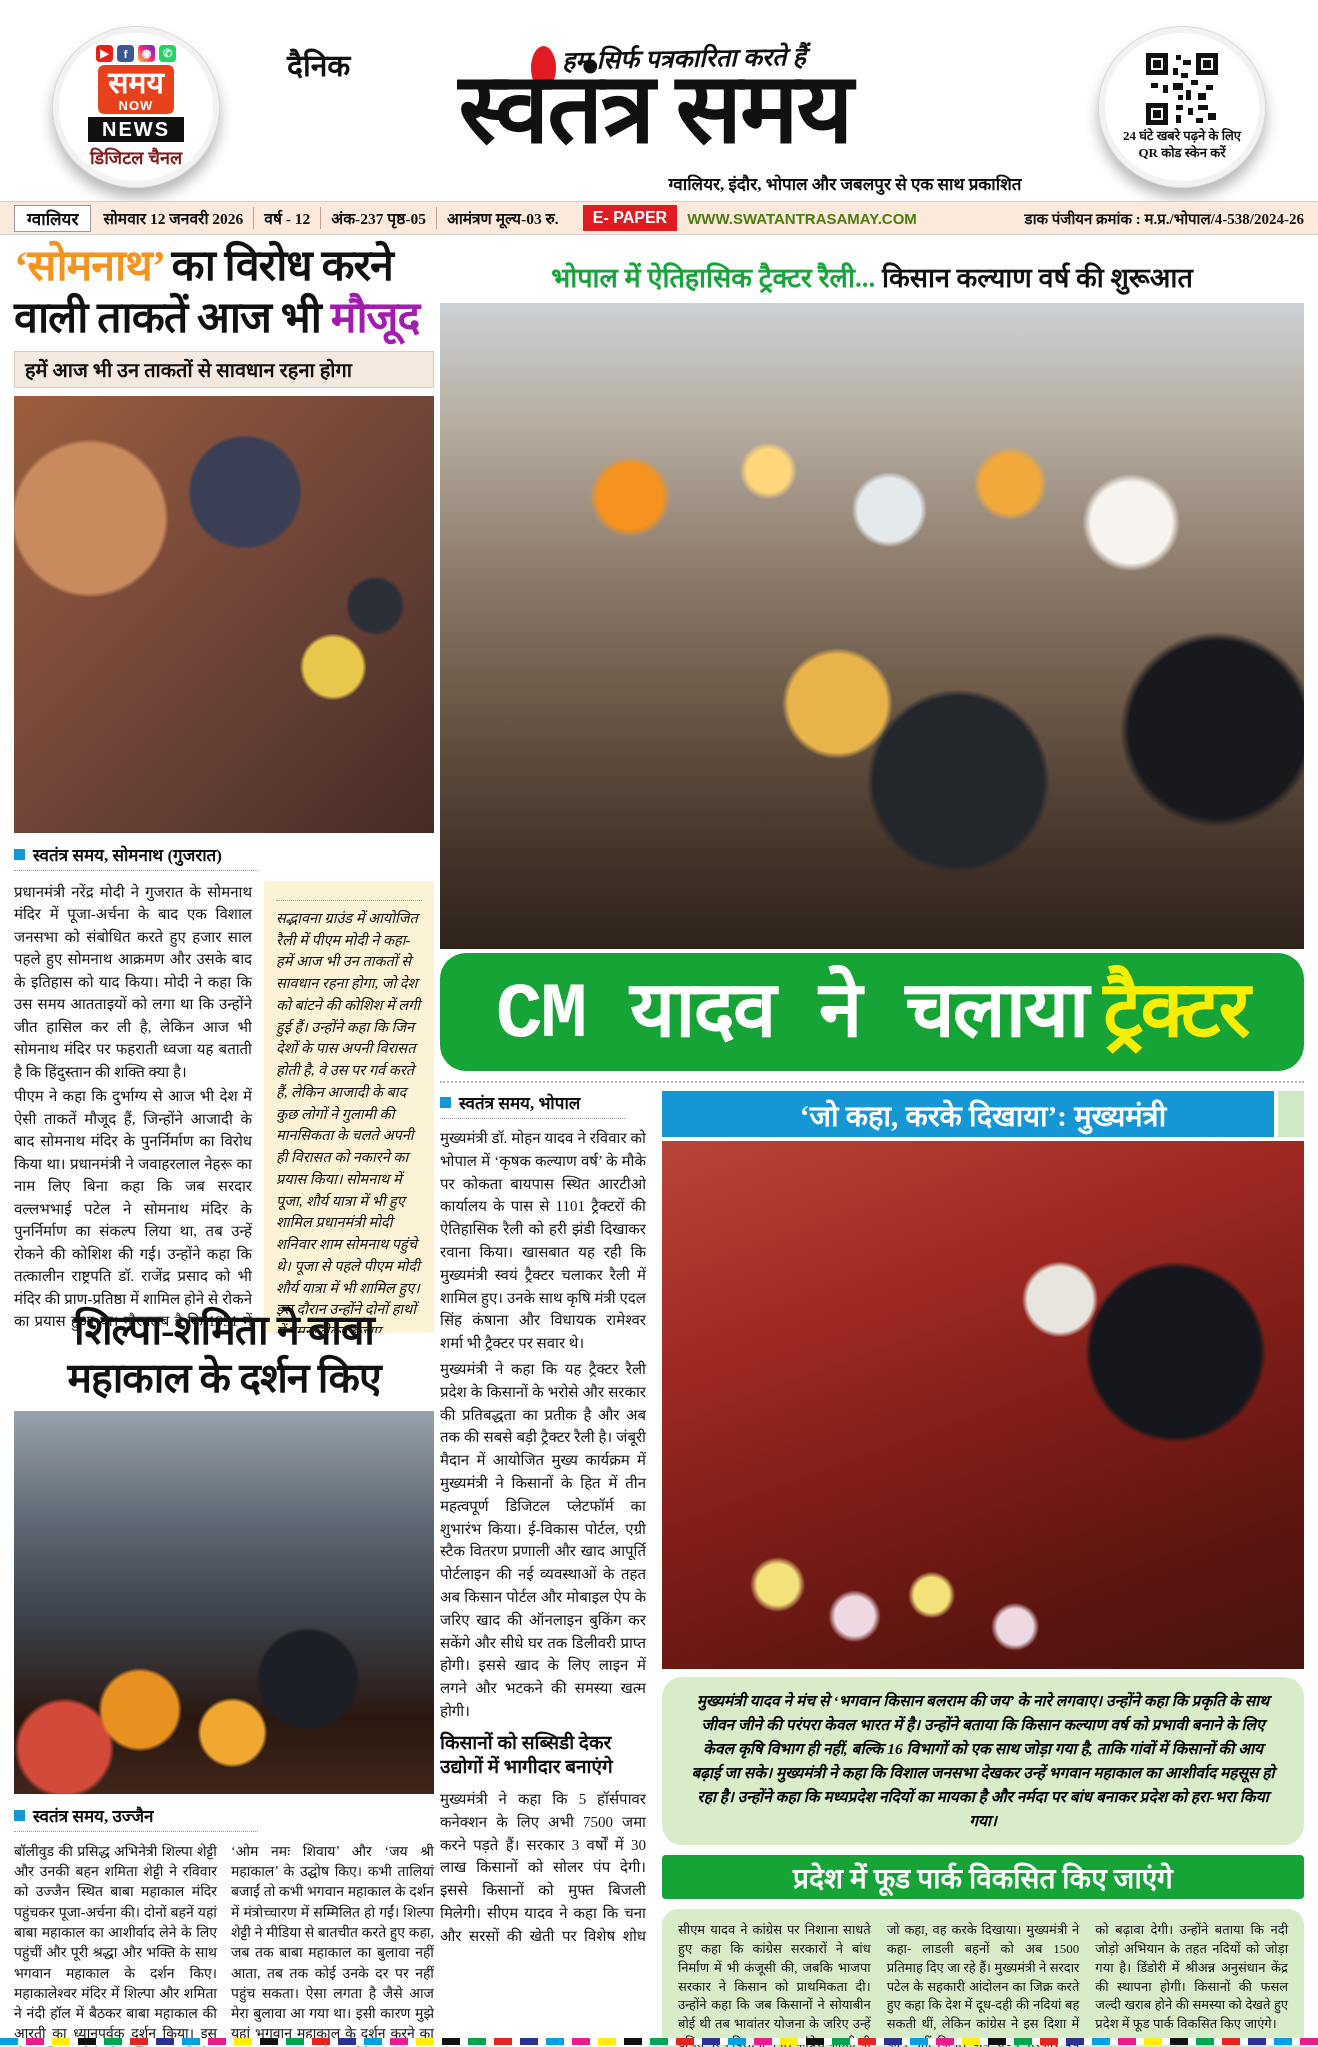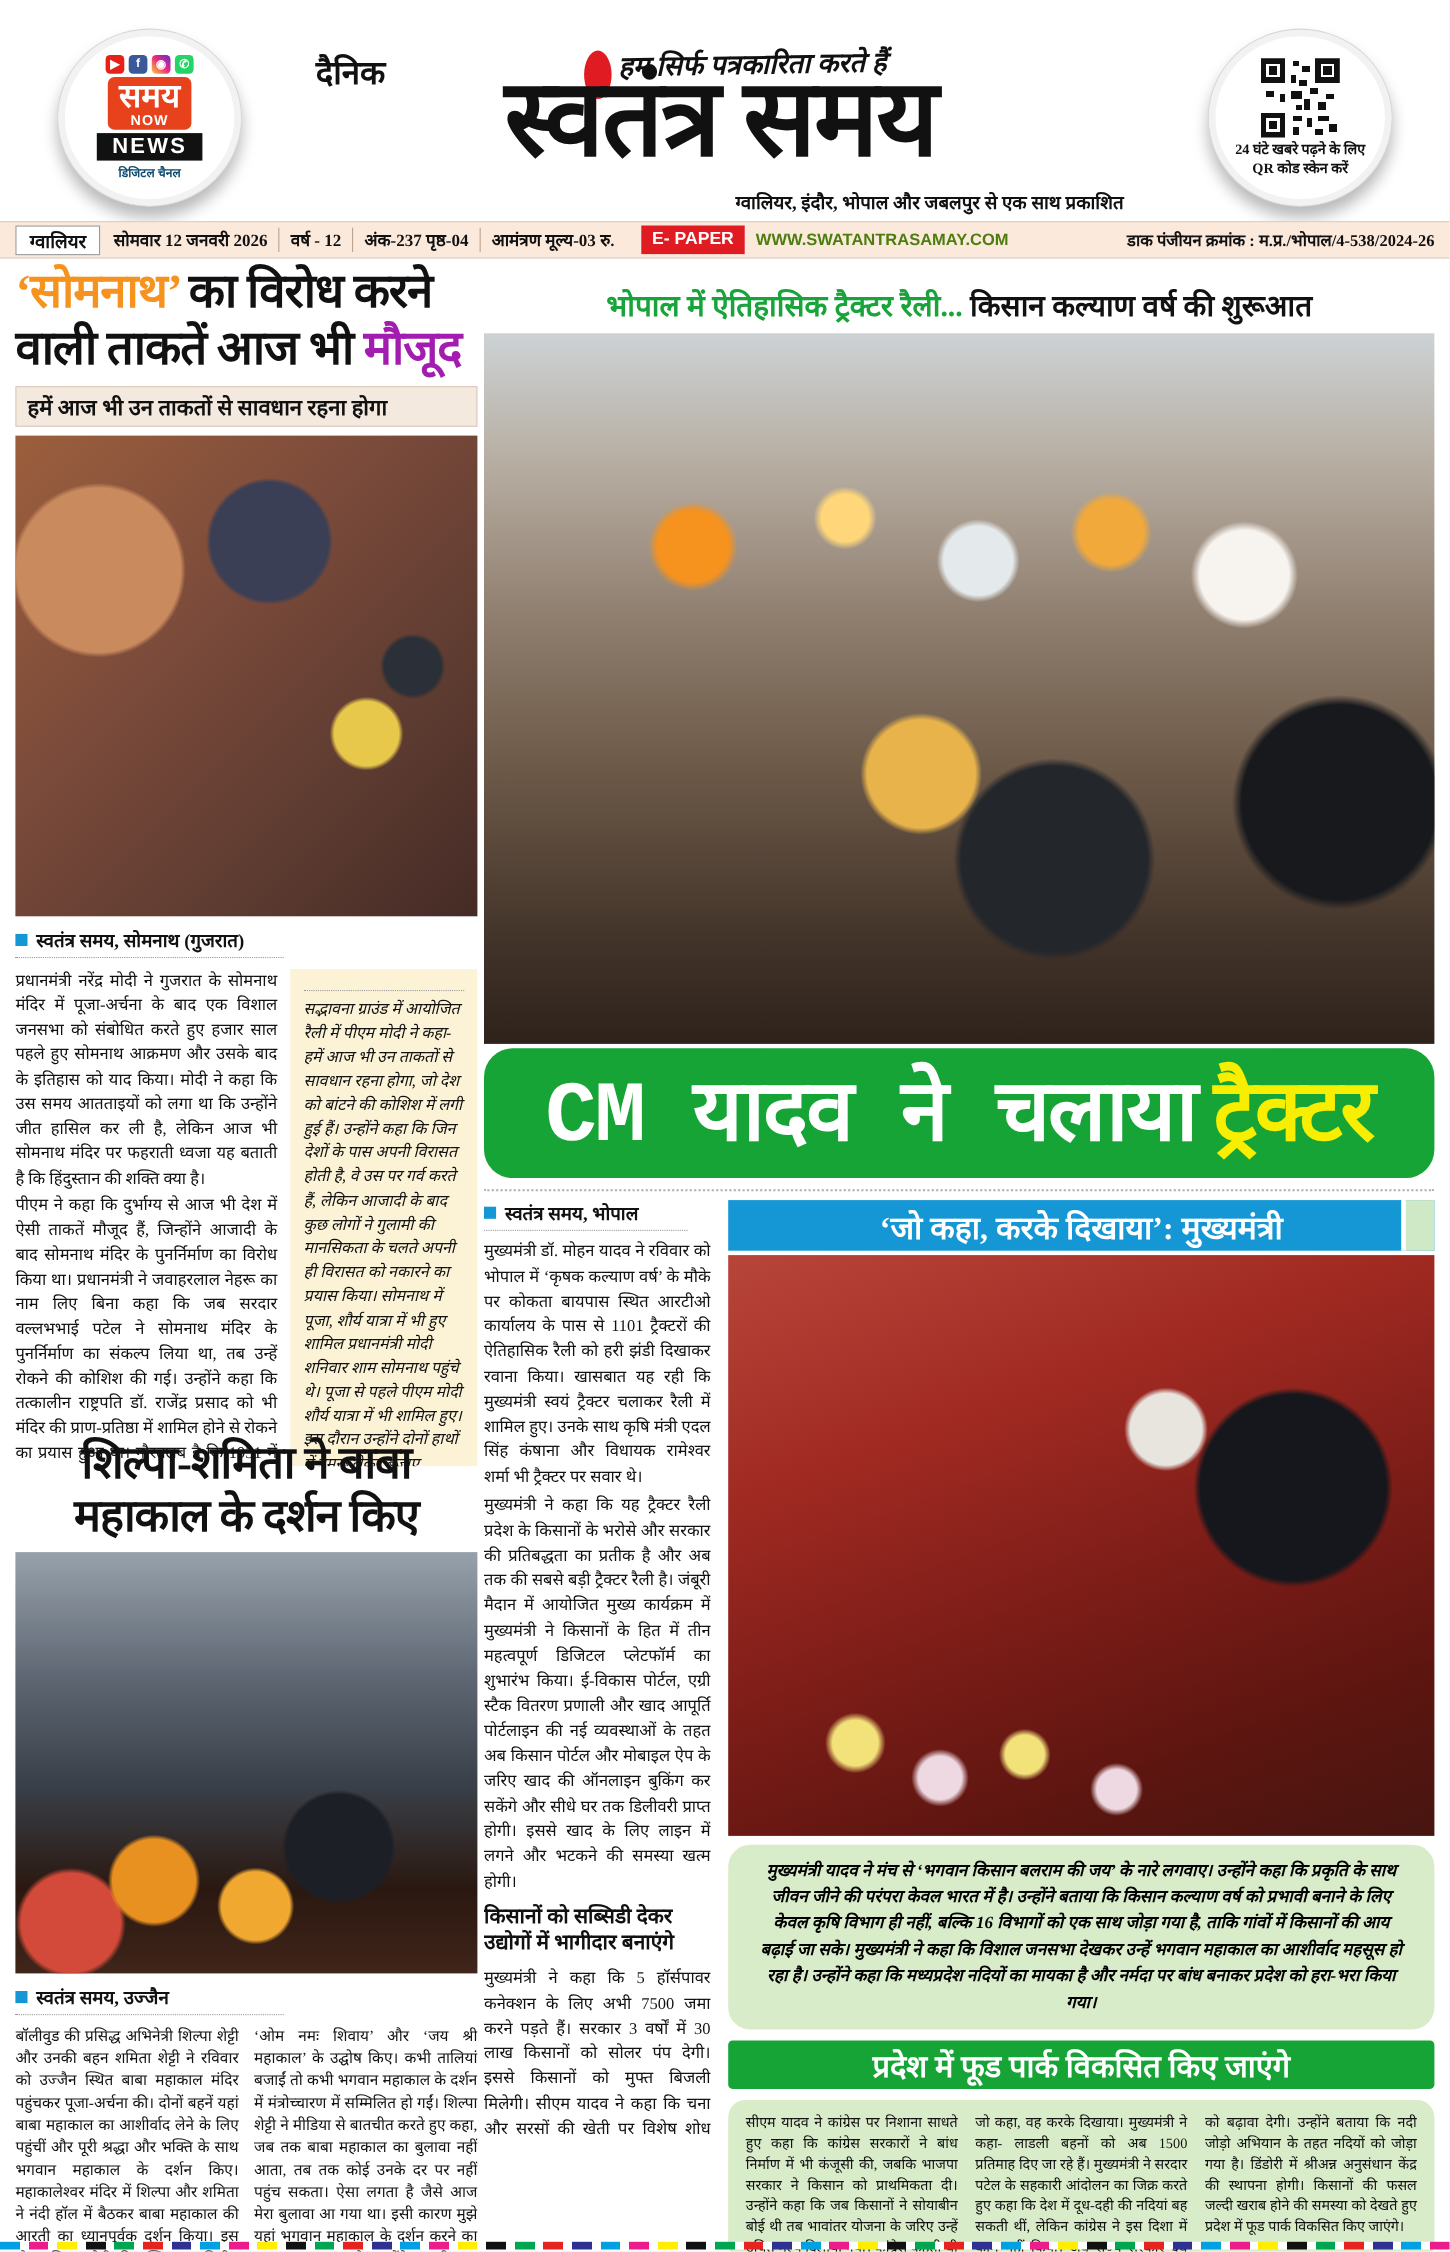--- a/index.html
+++ b/index.html
@@ -25,21 +25,21 @@
   .ic-yt { background:#e62117; }
   .ic-fb { background:#3b5998; }
   .ic-ig { background:linear-gradient(45deg,#f9ce34,#ee2a7b,#6228d7); }
   .ic-wa { background:#25d366; }
   .logo-red { background:#e8421c; color:#fff; border-radius:6px; padding:2px 10px 1px;
     font-weight:bold; text-align:center; line-height:1.05; }
   .logo-samay { font-size:30px; }
   .logo-now { font-size:13px; letter-spacing:1px; }
   .logo-news { background:#111; color:#fff; font-weight:bold; font-size:20px; letter-spacing:2px;
     padding:1px 14px; }
-  .logo-channel { font-size:11px; font-weight:bold; color:#0c4a6e; }
+  .logo-channel { font-size:18px; font-weight:bold; color:#7f1d1d; }
   .mh-daily { position:absolute; left:287px; top:38px; font-size:30px; font-weight:bold;
     font-family:"Liberation Serif",serif; }
   .red-dot { position:absolute; left:531px; top:40px; width:25px; height:44px; border-radius:50%;
     background:#e11b22; }
   .mh-tagline { position:absolute; left:562px; top:34px; font-size:25px; font-weight:bold;
     font-style:italic; font-family:"Liberation Serif",serif; transform:rotate(-1deg); }
   .mh-title { position:absolute; left:255px; top:52px; width:800px; text-align:center;
     font-size:98px; line-height:1.05; font-weight:900; font-family:"Liberation Serif",serif;
     letter-spacing:-2px; white-space:nowrap; }
   .mh-sub { position:absolute; left:630px; top:166px; width:430px; text-align:center;
@@ -230,21 +230,21 @@
         </g>
       </svg>
       <div class="qr-caption">24 घंटे खबरे पढ़ने के लिए QR कोड स्केन करें</div>
     </div>
   </div>
 
   <div class="dateline">
     <span class="dl-edition">ग्वालियर</span>
     <span class="dl-item first">सोमवार 12 जनवरी 2026</span>
     <span class="dl-item">वर्ष - 12</span>
-    <span class="dl-item">अंक-237 पृष्ठ-04</span>
+    <span class="dl-item">अंक-237 पृष्ठ-05</span>
     <span class="dl-item">आमंत्रण मूल्य-03 रु.</span>
     <span class="dl-epaper">E- PAPER</span>
     <a class="dl-site" href="#">WWW.SWATANTRASAMAY.COM</a>
     <span class="dl-postal">डाक पंजीयन क्रमांक : म.प्र./भोपाल/4-538/2024-26</span>
   </div>
 
   <div class="col-left">
     <div class="hl-somnath">
       <span class="hl-orange">‘सोमनाथ’</span><span> का विरोध करने वाली ताकतें आज भी </span><span class="hl-red">मौजूद</span>
     </div>

